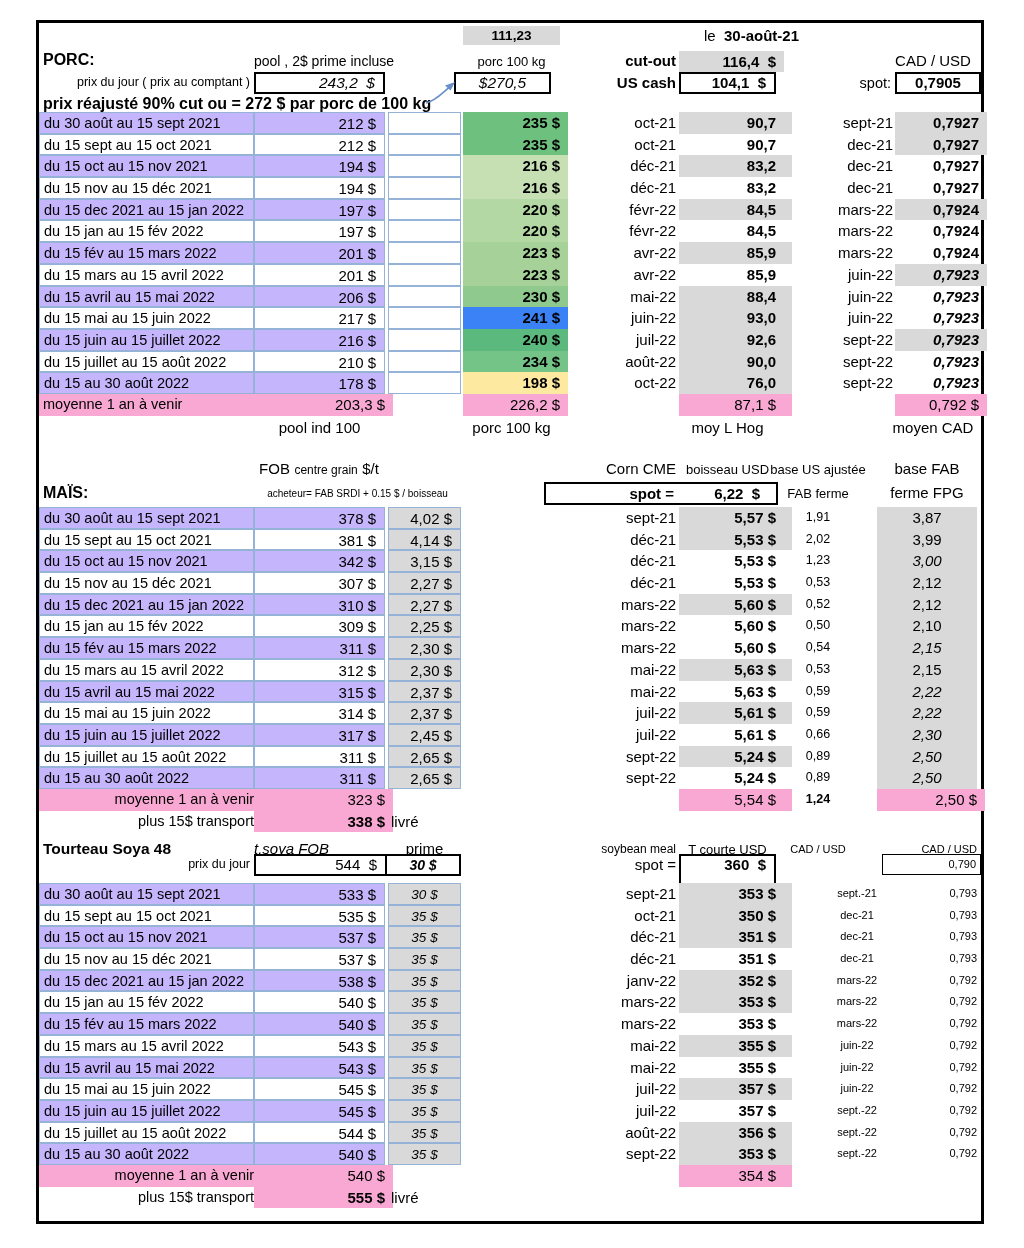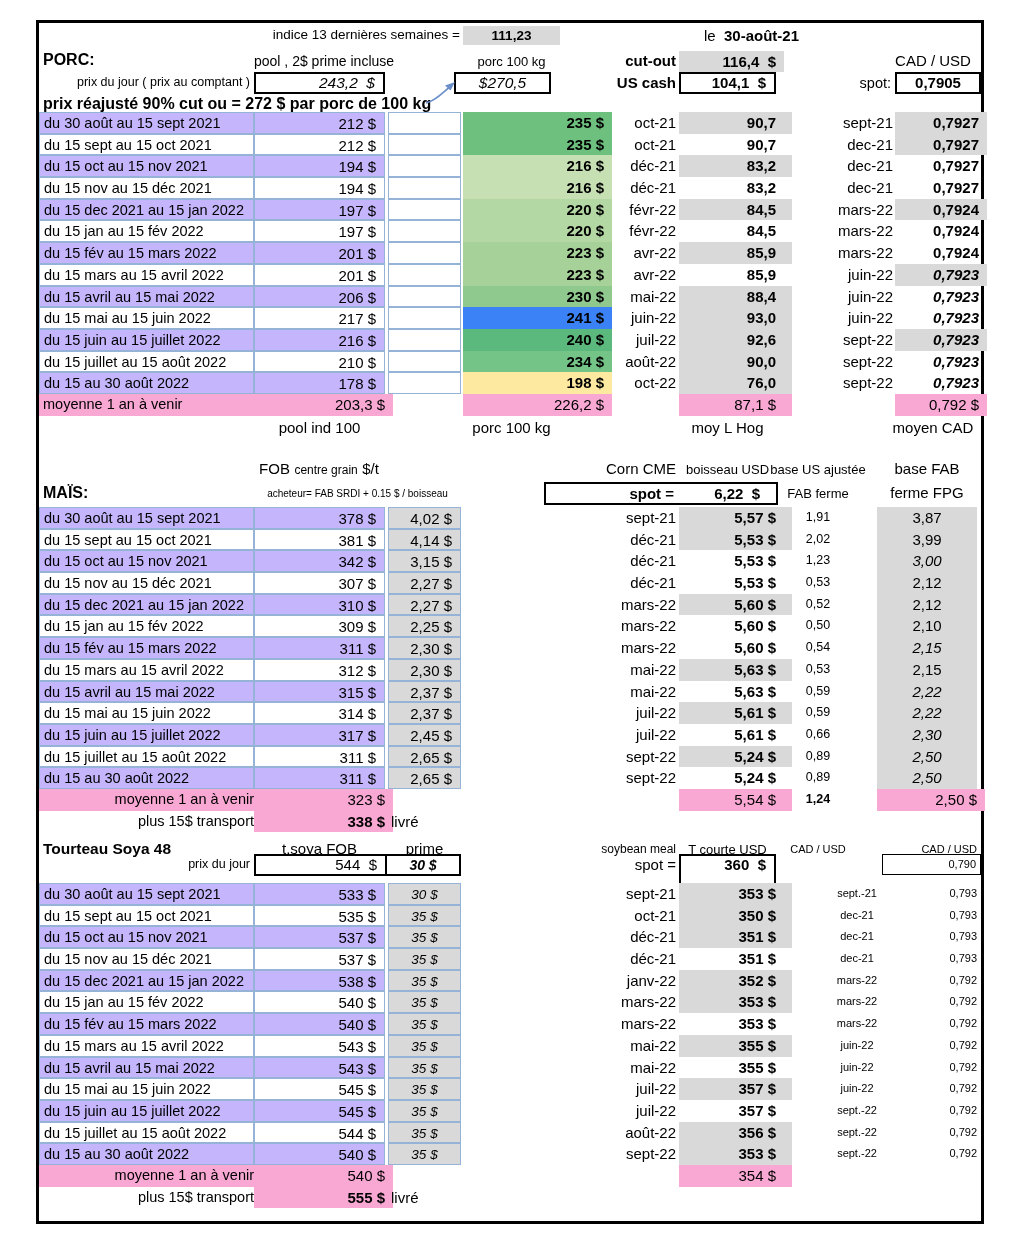--- a/index.html
+++ b/index.html
@@ -6,21 +6,21 @@
   body{width:1024px;height:1248px;position:relative;font-family:"Liberation Sans",sans-serif;color:#000;}
   #sheet{position:absolute;left:36px;top:20px;width:942px;height:1198px;border:3px solid #000;background:#fff;}
   .abs{position:absolute;white-space:nowrap;}
   .row{position:relative;height:21.7px;}
   .row>div{position:absolute;top:0;height:21.7px;line-height:21.7px;overflow:hidden;white-space:nowrap;}
   
   .c-label{left:0;width:215px;}
   .c-v1{left:215px;width:131px;}
   .c-v2{left:349px;width:73px;}
   .c-v2p{left:349px;width:73px;text-align:center;font-size:13.5px;font-style:italic;}
-  .c-green{left:424px;width:97px;padding-left:44px;}
+  .c-green{left:424px;width:97px;}
   .c-m1{left:545px;width:92px;text-align:right;font-size:15px;}
   .c-v3{left:640px;width:97px;}
   .c-m2{left:756px;width:98px;text-align:right;font-size:15px;}
   .c-v4{left:856px;width:84px;}
   .c-us{left:719px;width:120px;text-align:center;font-size:12.5px;}
   .c-fab{left:838px;width:100px;text-align:center;font-size:15px;}
   .c-fabm{left:838px;width:100px;text-align:right;padding-right:8px;font-size:15px;white-space:pre;}
   .c-sm2{left:763px;width:110px;text-align:center;font-size:11px;}
   .c-sv4{left:845px;width:93px;text-align:right;font-size:11px;}
   .c-livre{left:352px;font-size:15px;}
@@ -42,21 +42,20 @@
   .h16b{font-size:16px;font-weight:bold;}
   .h13{font-size:13px;}
   .h12{font-size:12.5px;}
   .h11{font-size:11px;}
 </style>
 </head>
 <body>
 
 <div id="sheet">
 
-  <div class="abs" style="top:4px;left:0;width:421px;text-align:right;font-size:13.5px;">indice 13 dernières semaines =</div>
   <div class="abs gray bold" style="top:3px;left:424px;width:97px;height:19px;line-height:19px;text-align:center;font-size:13.5px;">111,23</div>
   <div class="abs" style="top:4px;left:580px;width:265px;text-align:center;font-size:15px;"><span>le</span>&nbsp;&nbsp;<b>30-août-21</b></div>
 
   <div class="abs h16b" style="top:28px;left:4px;">PORC:</div>
   <div class="abs" style="top:30px;left:215px;width:131px;text-align:center;font-size:14px;">pool ,  2$ prime incluse</div>
   <div class="abs h13" style="top:31px;left:424px;width:97px;text-align:center;">porc 100 kg</div>
   <div class="abs bold h15" style="top:29px;left:500px;width:137px;text-align:right;">cut-out</div>
   <div class="abs gray bold num" style="top:28px;left:640px;width:97px;height:21px;line-height:21px;">116,4  $</div>
   <div class="abs h15" style="top:29px;left:846px;width:96px;text-align:center;">CAD / USD</div>
 
@@ -360,21 +359,21 @@
         <div class="c-fabm orange">2,50  $</div>
       </div>
       <div class="row">
         <div class="c-label lbl ralign">plus 15$  transport</div>
         <div class="c-v1 num orange bold">338  $</div>
         <div class="c-livre">livré</div>
       </div>
     </div>
 
   <div class="abs bold" style="top:817px;left:4px;font-size:15.5px;">Tourteau Soya 48</div>
-  <div class="abs h15" style="top:817px;left:215px;width:131px;text-align:center;">t.soya FOB</div>
+  <div class="abs h15" style="top:817px;left:215px;width:131px;font-style:italic;">t.soya FOB</div>
   <div class="abs h15" style="top:817px;left:349px;width:73px;text-align:center;">prime</div>
   <div class="abs" style="top:819px;left:480px;width:157px;text-align:right;font-size:12px;">soybean meal</div>
   <div class="abs h13" style="top:819px;left:640px;width:97px;text-align:center;">T courte USD</div>
   <div class="abs h11" style="top:820px;left:719px;width:120px;text-align:center;">CAD / USD</div>
   <div class="abs h11" style="top:820px;left:845px;width:93px;text-align:right;">CAD / USD</div>
 
   <div class="abs h12" style="top:834px;left:0;width:211px;text-align:right;">prix du jour</div>
   <div class="abs inbox num" style="top:831px;left:215px;width:133px;height:22px;line-height:18px;">544  $</div>
   <div class="abs inbox bold it center" style="top:831px;left:346px;width:76px;height:22px;line-height:18px;font-size:14px;">30 $</div>
   <div class="abs h15" style="top:833px;left:500px;width:137px;text-align:right;">spot =</div>

